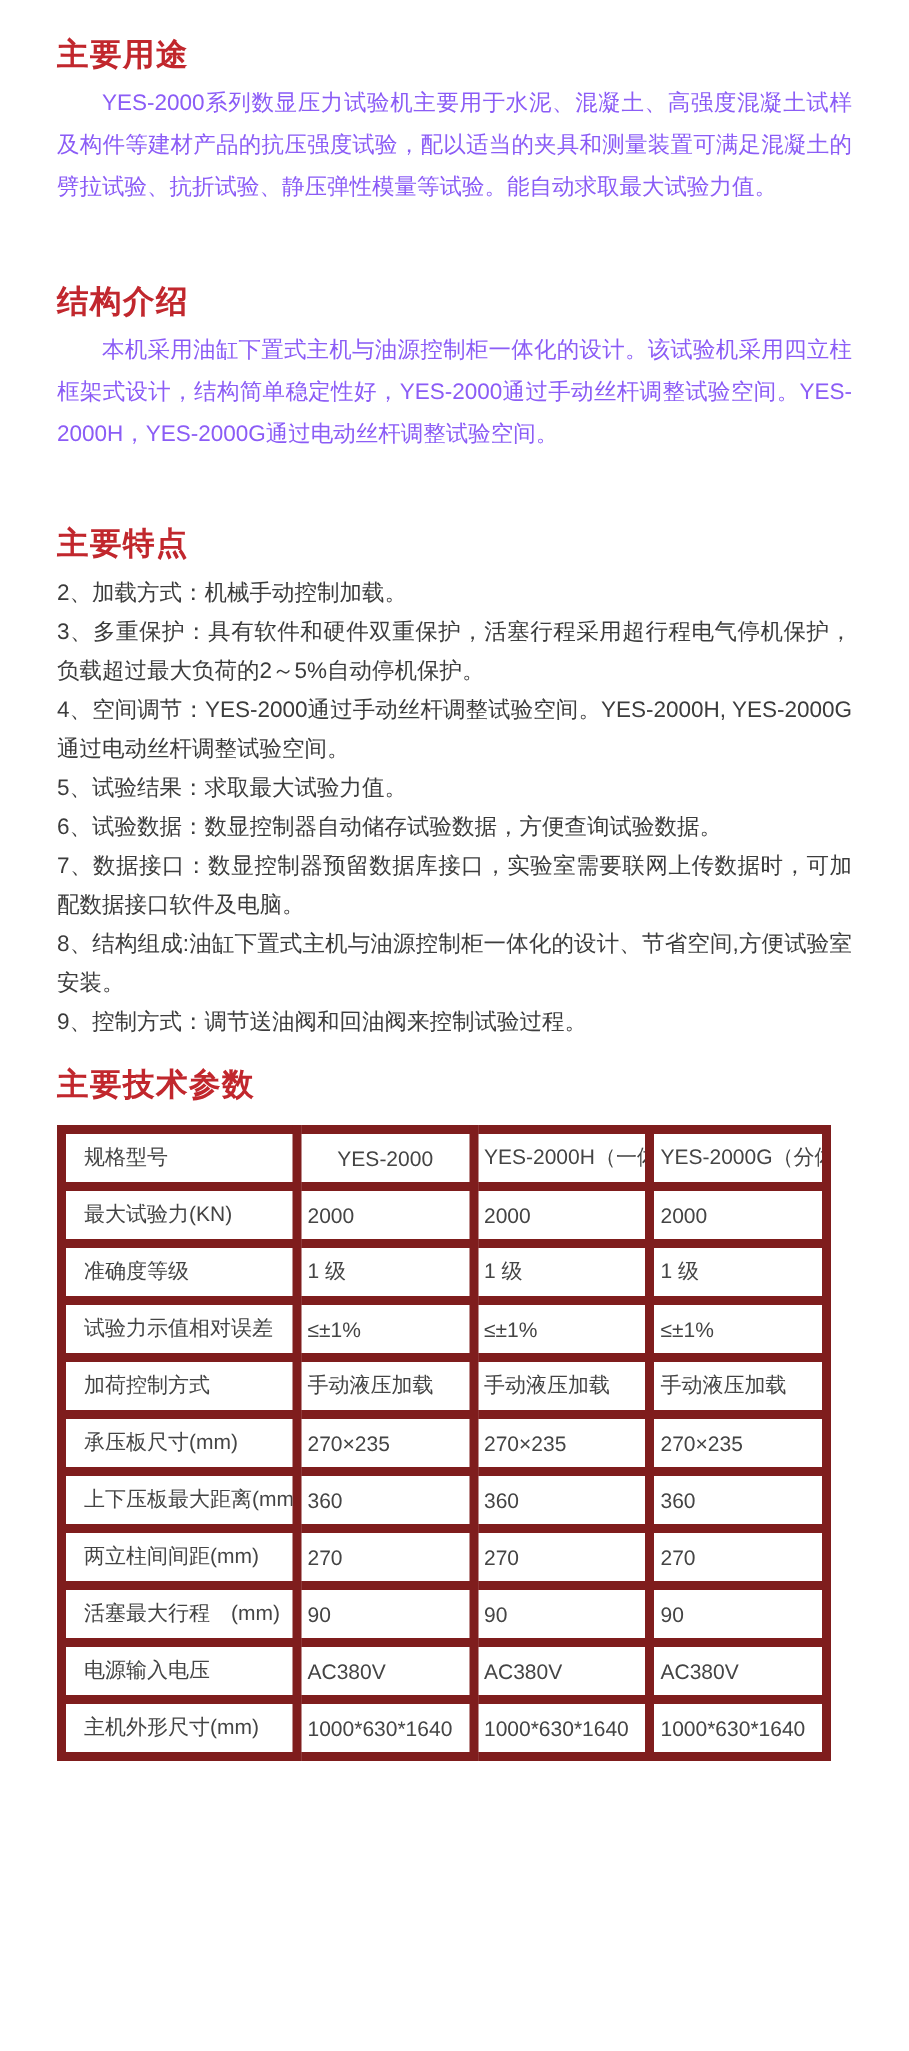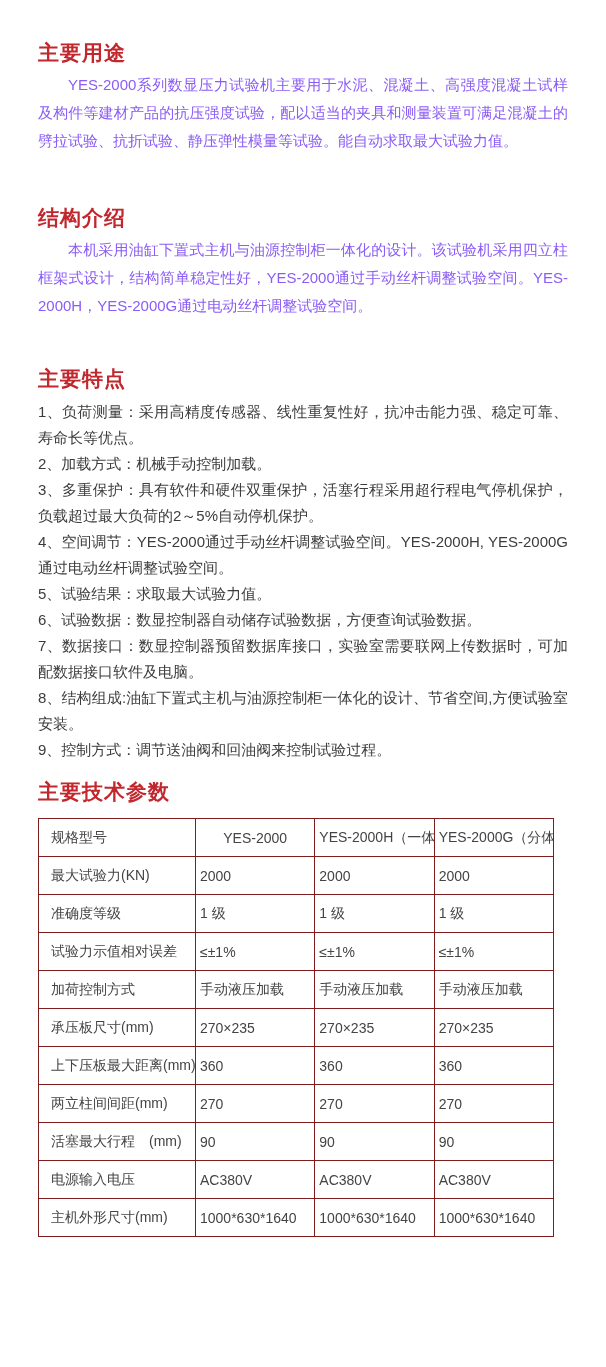--- a/index.html
+++ b/index.html
@@ -10,21 +10,21 @@
   .page {
     position: relative;
     width: 606px;
     height: 1367px;
     margin: 0 auto;
     background: #ffffff;
     font-family: "Liberation Sans", "DejaVu Sans", sans-serif;
     color: #3c3c3c;
     overflow: hidden;
     box-sizing: border-box;
-    padding: 40px 38px 0 38px;
+    padding: 24px 38px 0 38px;
     border-radius: 17px;
   }
   .section-heading {
     font-size: 21px;
     line-height: 25px;
     font-weight: bold;
     color: #c1272d;
     margin: 0;
     letter-spacing: 1px;
   }
@@ -51,21 +51,21 @@
   .features-list li { margin: 0; padding: 0; }
   table.specs {
     margin-top: 14px;
     border-collapse: collapse;
     width: 516px;
     table-layout: fixed;
     font-size: 14px;
     color: #444444;
   }
   table.specs th, table.specs td {
-    border: 1px solid #7f1d1d;
+    border: 6px solid #7f1d1d;
     height: 38px;
     padding: 0 4px;
     font-weight: normal;
     box-sizing: border-box;
     overflow: hidden;
     white-space: nowrap;
   }
   table.specs .label-col { width: 157px; }
   table.specs td.label, table.specs th.label {
     text-align: left;
@@ -85,21 +85,20 @@
   </div>
 
   <div class="sec-structure">
     <h2 class="section-heading">结构介绍</h2>
     <p class="body-para">本机采用油缸下置式主机与油源控制柜一体化的设计。该试验机采用四立柱框架式设计，结构简单稳定性好，YES-2000通过手动丝杆调整试验空间。YES-2000H，YES-2000G通过电动丝杆调整试验空间。</p>
   </div>
 
   <div class="sec-features">
     <h2 class="section-heading">主要特点</h2>
     <ul class="features-list">
-      <li>1、负荷测量：采用高精度传感器、线性重复性好，抗冲击能力强、稳定可靠、寿命长等优点。</li>
       <li>2、加载方式：机械手动控制加载。</li>
       <li>3、多重保护：具有软件和硬件双重保护，活塞行程采用超行程电气停机保护，负载超过最大负荷的2～5%自动停机保护。</li>
       <li>4、空间调节：YES-2000通过手动丝杆调整试验空间。YES-2000H, YES-2000G通过电动丝杆调整试验空间。</li>
       <li>5、试验结果：求取最大试验力值。</li>
       <li>6、试验数据：数显控制器自动储存试验数据，方便查询试验数据。</li>
       <li>7、数据接口：数显控制器预留数据库接口，实验室需要联网上传数据时，可加配数据接口软件及电脑。</li>
       <li>8、结构组成:油缸下置式主机与油源控制柜一体化的设计、节省空间,方便试验室安装。</li>
       <li>9、控制方式：调节送油阀和回油阀来控制试验过程。</li>
     </ul>
   </div>

